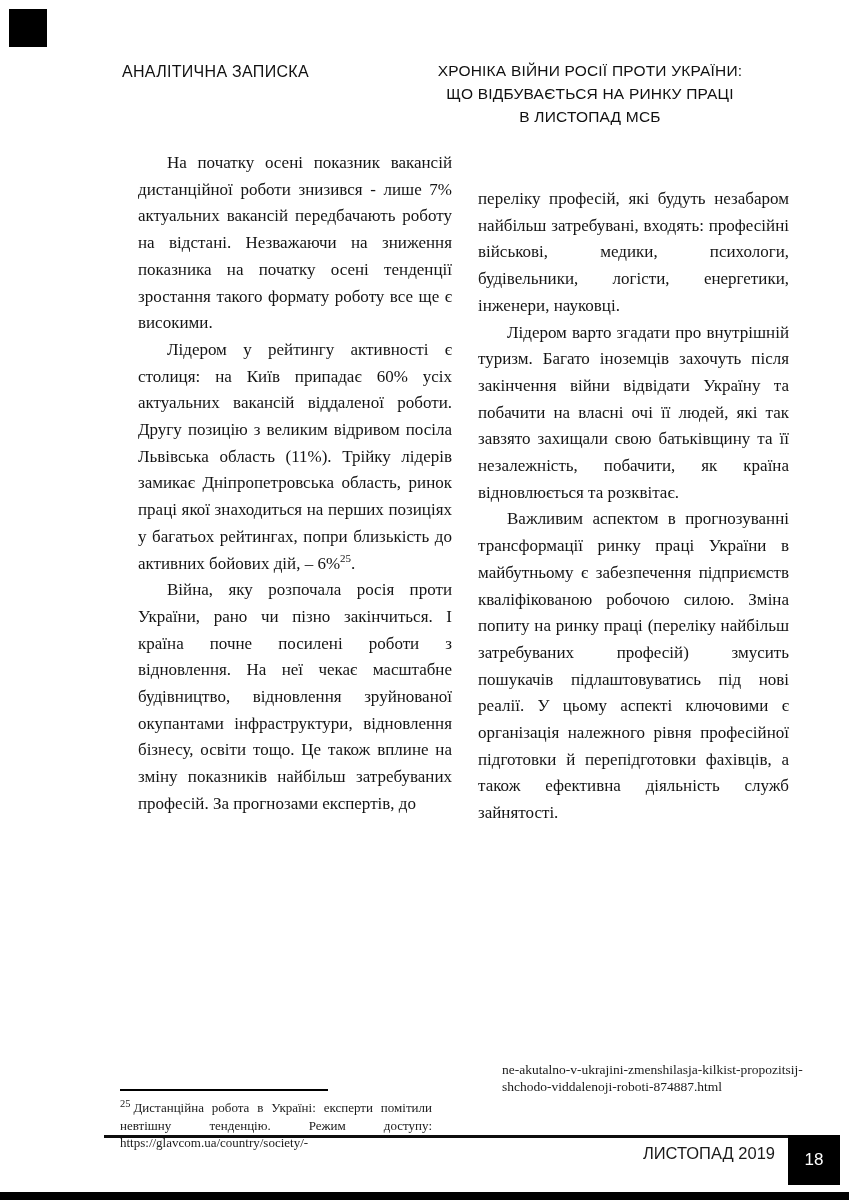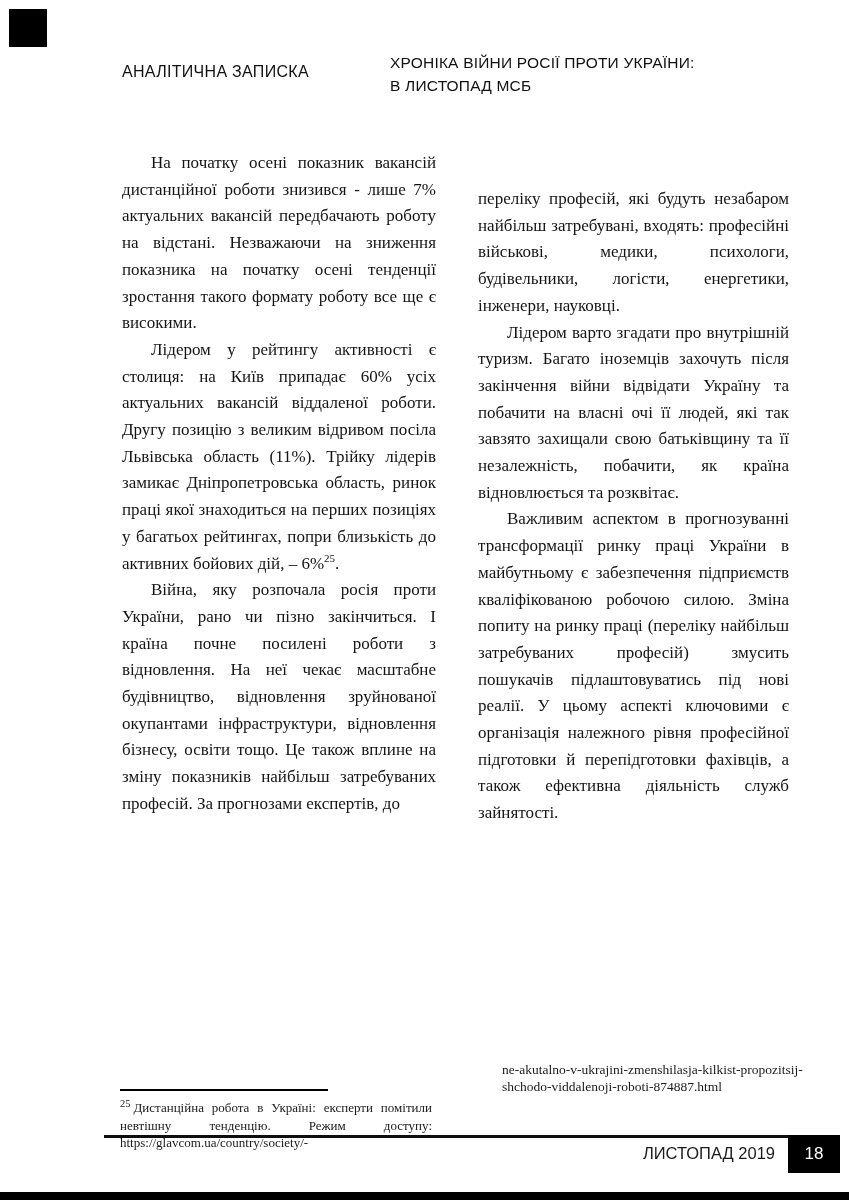--- a/index.html
+++ b/index.html
@@ -18,34 +18,34 @@
   .bottom-bar { position: absolute; left: 0; top: 1192px; width: 849px; height: 8px; background: #000; }
 
   
   .header-left {
     position: absolute; left: 122px; top: 63px;
     font-family: "Liberation Sans", sans-serif;
     font-size: 16px; letter-spacing: 0.3px; color: #111;
     white-space: nowrap;
   }
   .header-right {
-    position: absolute; right: 59px; top: 51px; width: 400px;
-    text-align: left;
+    position: absolute; right: 59px; top: 59px; width: 400px;
+    text-align: center;
     font-family: "Liberation Sans", sans-serif;
     font-size: 15.5px; line-height: 23px; letter-spacing: 0.2px; color: #111;
   }
 
   
   .col {
     position: absolute; top: 150px;
     font-size: 17px; line-height: 26.7px;
     text-align: justify;
     color: #141414;
   }
-  .col-left  { left: 122px; width: 314px; }
+  .col-left  { left: 138px; width: 314px; }
   .col-right { left: 478px; width: 311px; margin-top: 36px; }
   .col p { margin: 0; padding: 0; }
   .col p.indent { text-indent: 29px; }
   sup.fn-ref { font-size: 11px; line-height: 0; vertical-align: super; }
 
   
   .footnote-left {
     position: absolute; left: 120px; top: 1089px; width: 312px;
     font-size: 13px; line-height: 17.5px; text-align: justify; color: #1a1a1a;
   }
@@ -59,37 +59,38 @@
   }
 
   
   .footer-rule { position: absolute; left: 104px; top: 1135px; width: 684px; height: 3px; background: #0d0d0d; }
   .footer-date {
     position: absolute; right: 74px; top: 1144px;
     font-family: "Liberation Sans", sans-serif;
     font-size: 16.5px; color: #1a1a1a; white-space: nowrap;
   }
   .page-number-box {
-    position: absolute; left: 788px; top: 1135px; width: 52px; height: 38px;
+    position: absolute; left: 788px; top: 1135px; width: 52px; height: 50px;
     background: #000; color: #fff;
     display: flex; align-items: center; justify-content: center;
     font-family: "Liberation Sans", sans-serif; font-size: 17px;
   }
 </style>
 </head>
 <body>
 
 <div class="page">
 
   <div class="corner-square"></div>
 
   <div class="header-left">АНАЛІТИЧНА ЗАПИСКА</div>
 
   <div class="header-right">
     <div>ХРОНІКА ВІЙНИ РОСІЇ ПРОТИ УКРАЇНИ:</div>
+    <div>ЩО ВІДБУВАЄТЬСЯ НА РИНКУ ПРАЦІ</div>
     <div>В ЛИСТОПАД МСБ</div>
   </div>
 
   <div class="col col-left">
     <p class="indent"><span>На початку осені показник вакансій дистанційної роботи знизився - лише 7% актуальних вакансій передбачають роботу на відстані. Незважаючи на зниження показника на початку осені тенденції зростання такого формату роботу все ще є високими.</span><sup class="fn-ref"></sup><span></span></p>
     <p class="indent"><span>Лідером у рейтингу активності є столиця: на Київ припадає 60% усіх актуальних вакансій віддаленої роботи. Другу позицію з великим відривом посіла Львівська область (11%). Трійку лідерів замикає Дніпропетровська область, ринок праці якої знаходиться на перших позиціях у багатьох рейтингах, попри близькість до активних бойових дій, – 6%</span><sup class="fn-ref">25</sup><span>.</span></p>
     <p class="indent"><span>Війна, яку розпочала росія проти України, рано чи пізно закінчиться. І країна почне посилені роботи з відновлення. На неї чекає масштабне будівництво, відновлення зруйнованої окупантами інфраструктури, відновлення бізнесу, освіти тощо. Це також вплине на зміну показників найбільш затребуваних професій. За прогнозами експертів, до</span><sup class="fn-ref"></sup><span></span></p>
   </div>
 
   <div class="col col-right">

